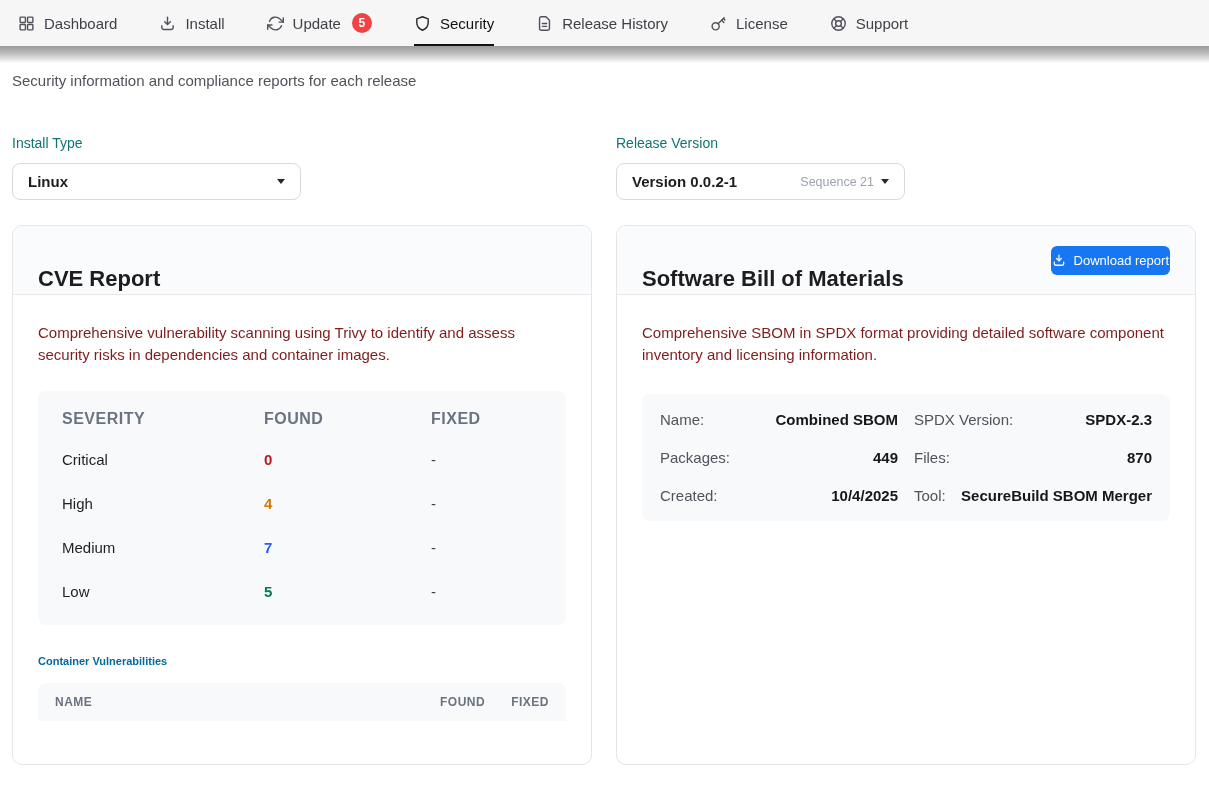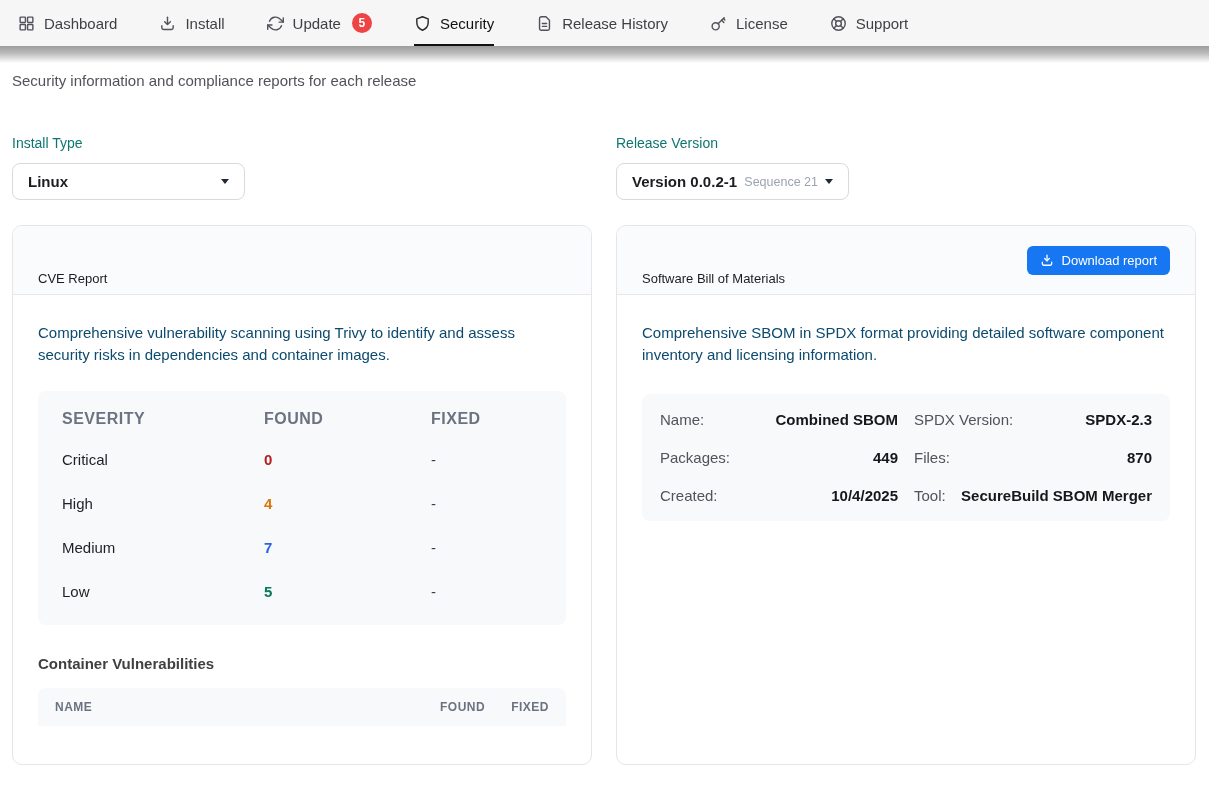--- a/index.html
+++ b/index.html
@@ -72,21 +72,21 @@
     display: grid;
     grid-template-columns: 1fr 1fr;
     gap: 24px;
   }
   .filter-label {
     font-size: 14px;
     color: #0f766e;
     margin-bottom: 12px;
   }
   .select {
-    width: 233px;
+    width: 289px;
     height: 37px;
     background: #fff;
     border: 1px solid #d9d9de;
     border-radius: 8px;
     display: flex;
     align-items: center;
     justify-content: space-between;
     padding: 0 15px;
     cursor: pointer;
   }
@@ -117,26 +117,26 @@
   }
   .card-header {
     background: #fafbfc;
     border-bottom: 1px solid #e8e8ec;
     padding: 0 25px;
     height: 69px;
     display: flex;
     align-items: center;
     justify-content: space-between;
   }
-  .card-title { font-size: 13px; font-weight: 400; color: #1c1c21; margin-top: 37px; }
+  .card-title { font-size: 22px; font-weight: 700; color: #1c1c21; margin-top: 37px; }
   .card-body { padding: 27px 25px; }
   .card-desc {
     font-size: 15px;
     line-height: 21.5px;
-    color: #0c4a6e;
+    color: #7f1d1d;
     max-width: 525px;
   }
 
   
   .sev-table {
     margin-top: 26px;
     background: #f8f9fb;
     border-radius: 8px;
     padding: 19px 24px 12px 24px;
   }
@@ -153,23 +153,23 @@
     color: #6b7280;
   }
   .sev-data { height: 44px; }
   .sev-name { font-size: 15px; color: #1f2024; }
   .sev-found { font-size: 15px; font-weight: 600; }
   .sev-fixed { font-size: 15px; color: #374151; }
 
   
   .cv-heading {
     margin-top: 30px;
-    font-size: 15px;
+    font-size: 11px;
     font-weight: 600;
-    color: #404040;
+    color: #0369a1;
   }
   .cv-headbar {
     margin-top: 16px;
     background: #f8f9fb;
     border-radius: 8px 8px 0 0;
     height: 38px;
     display: flex;
     align-items: center;
     padding: 0 17px;
     font-size: 12px;
@@ -183,21 +183,21 @@
   
   .download-btn {
     display: inline-flex;
     align-items: center;
     gap: 8px;
     background: #1777f2;
     color: #fff;
     border: none;
     border-radius: 6px;
     height: 29px;
-    padding: 0 13px;
+    padding: 0 1px;
     font-family: inherit;
     font-size: 13px;
     font-weight: 500;
     cursor: pointer;
   }
   .download-btn svg { width: 14px; height: 14px; stroke: #fff; }
 
   .sbom-info {
     margin-top: 29px;
     background: #f8f9fb;

